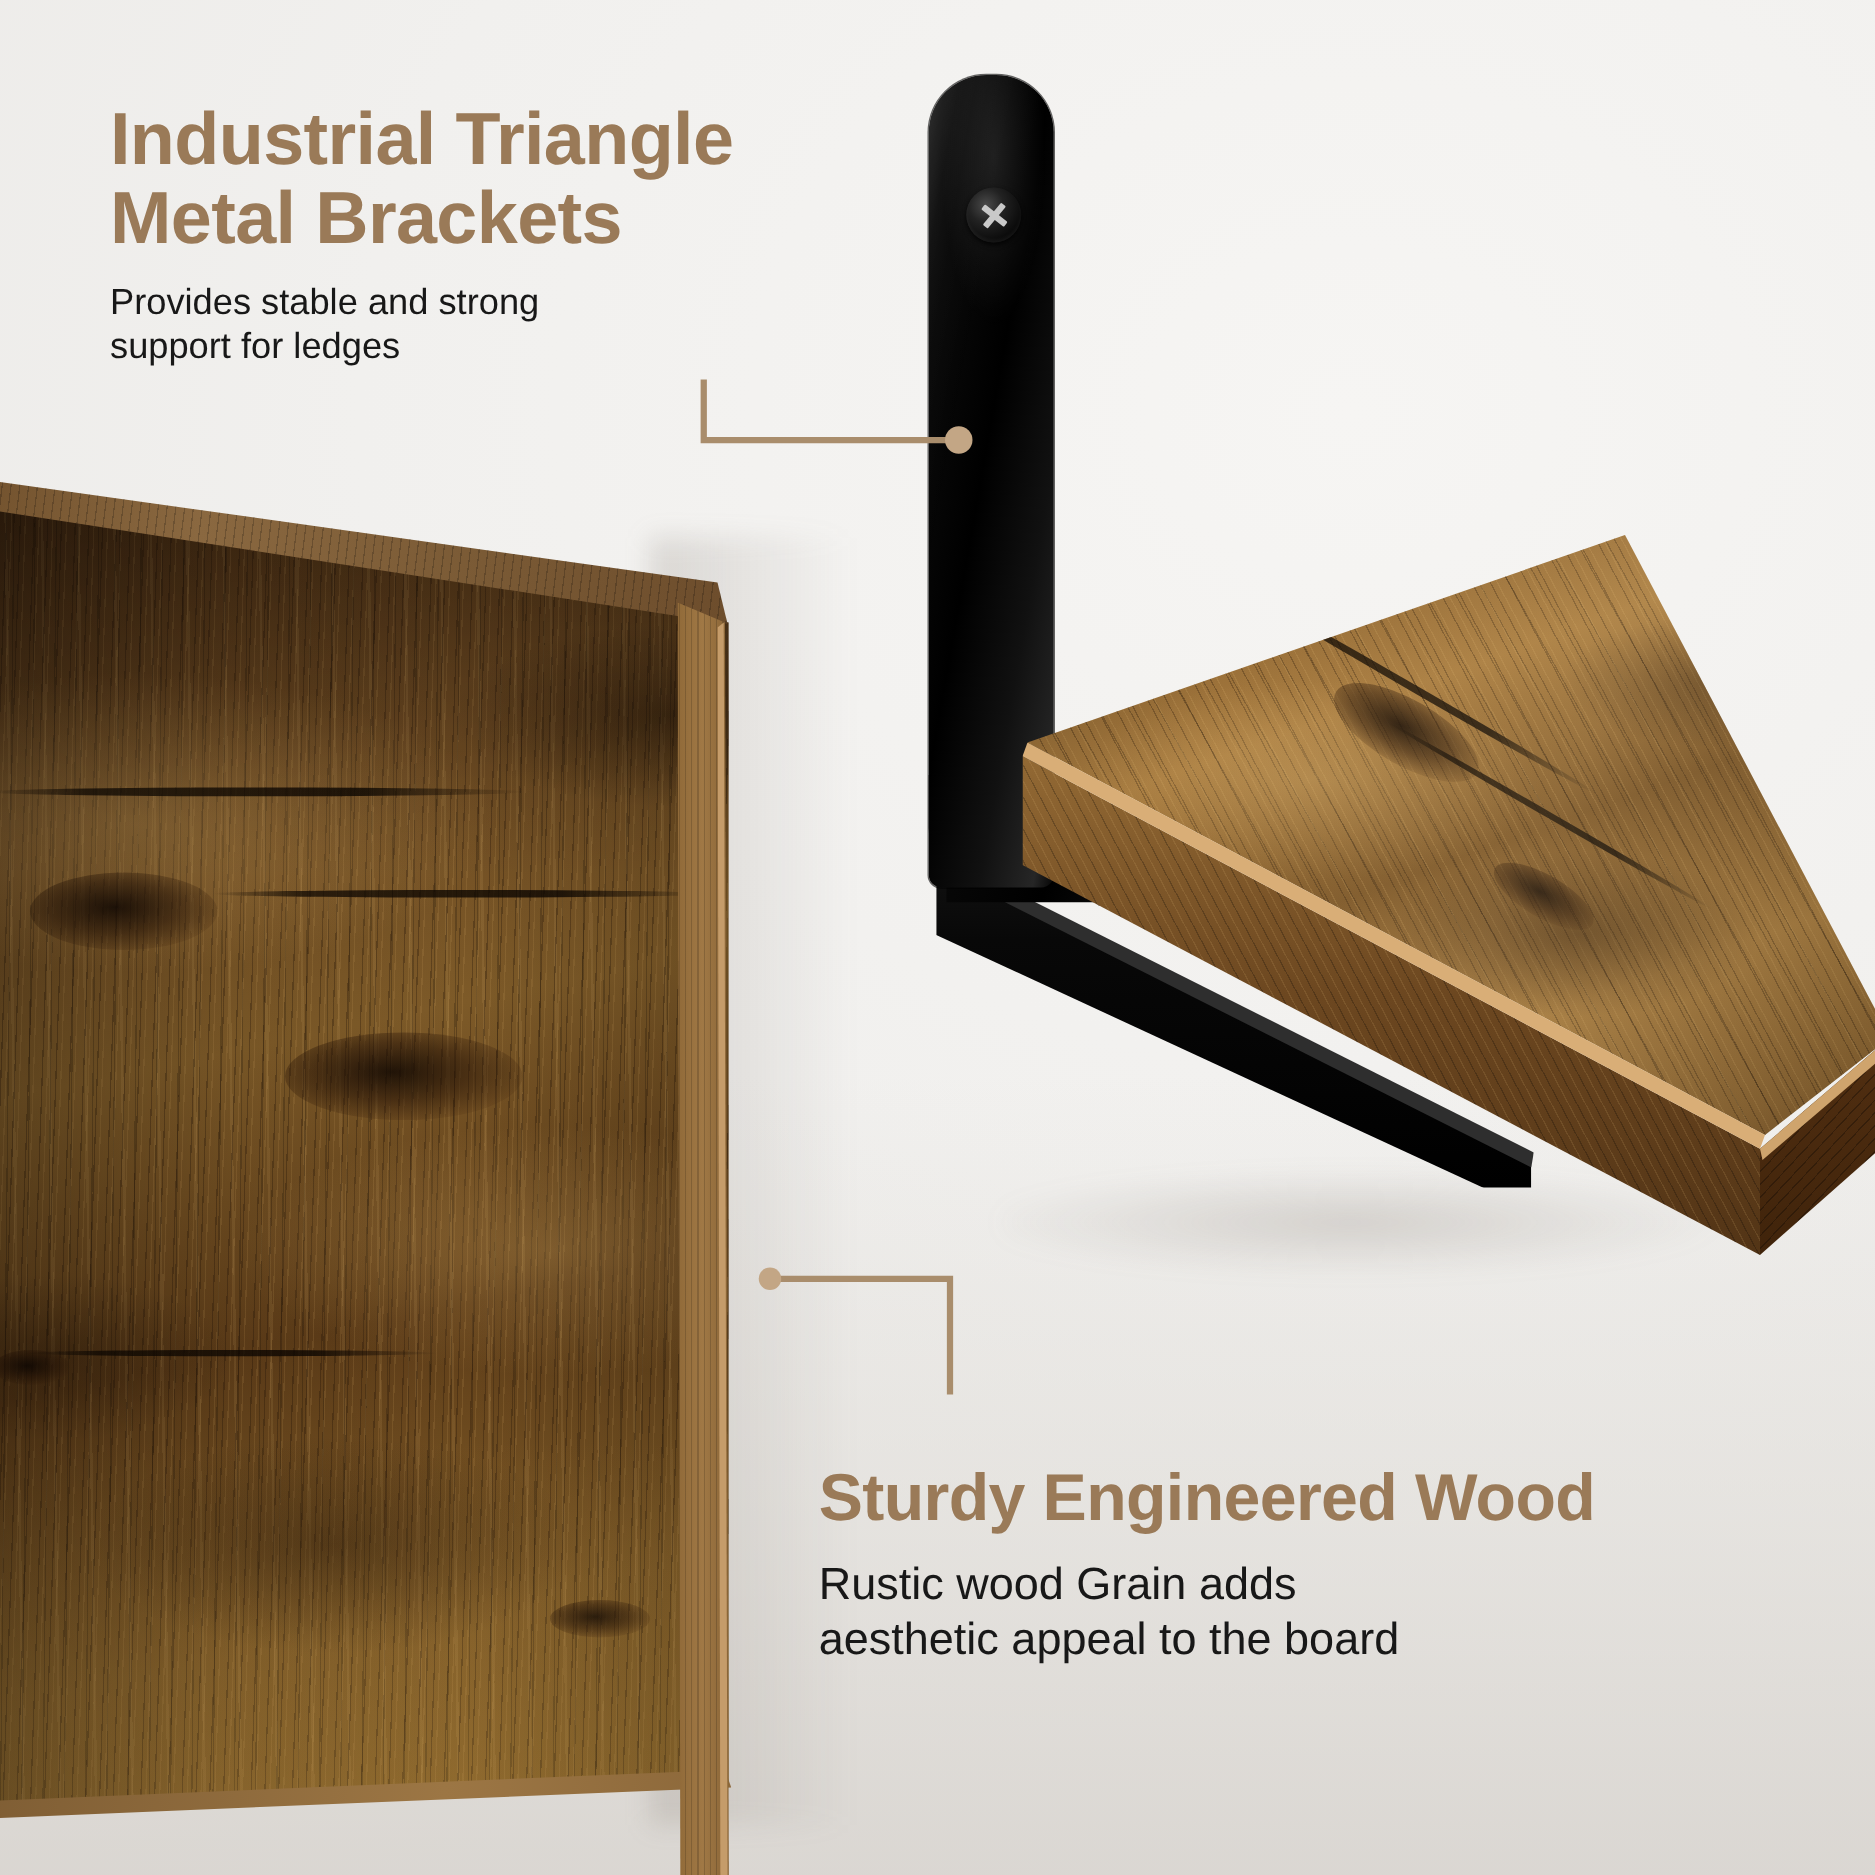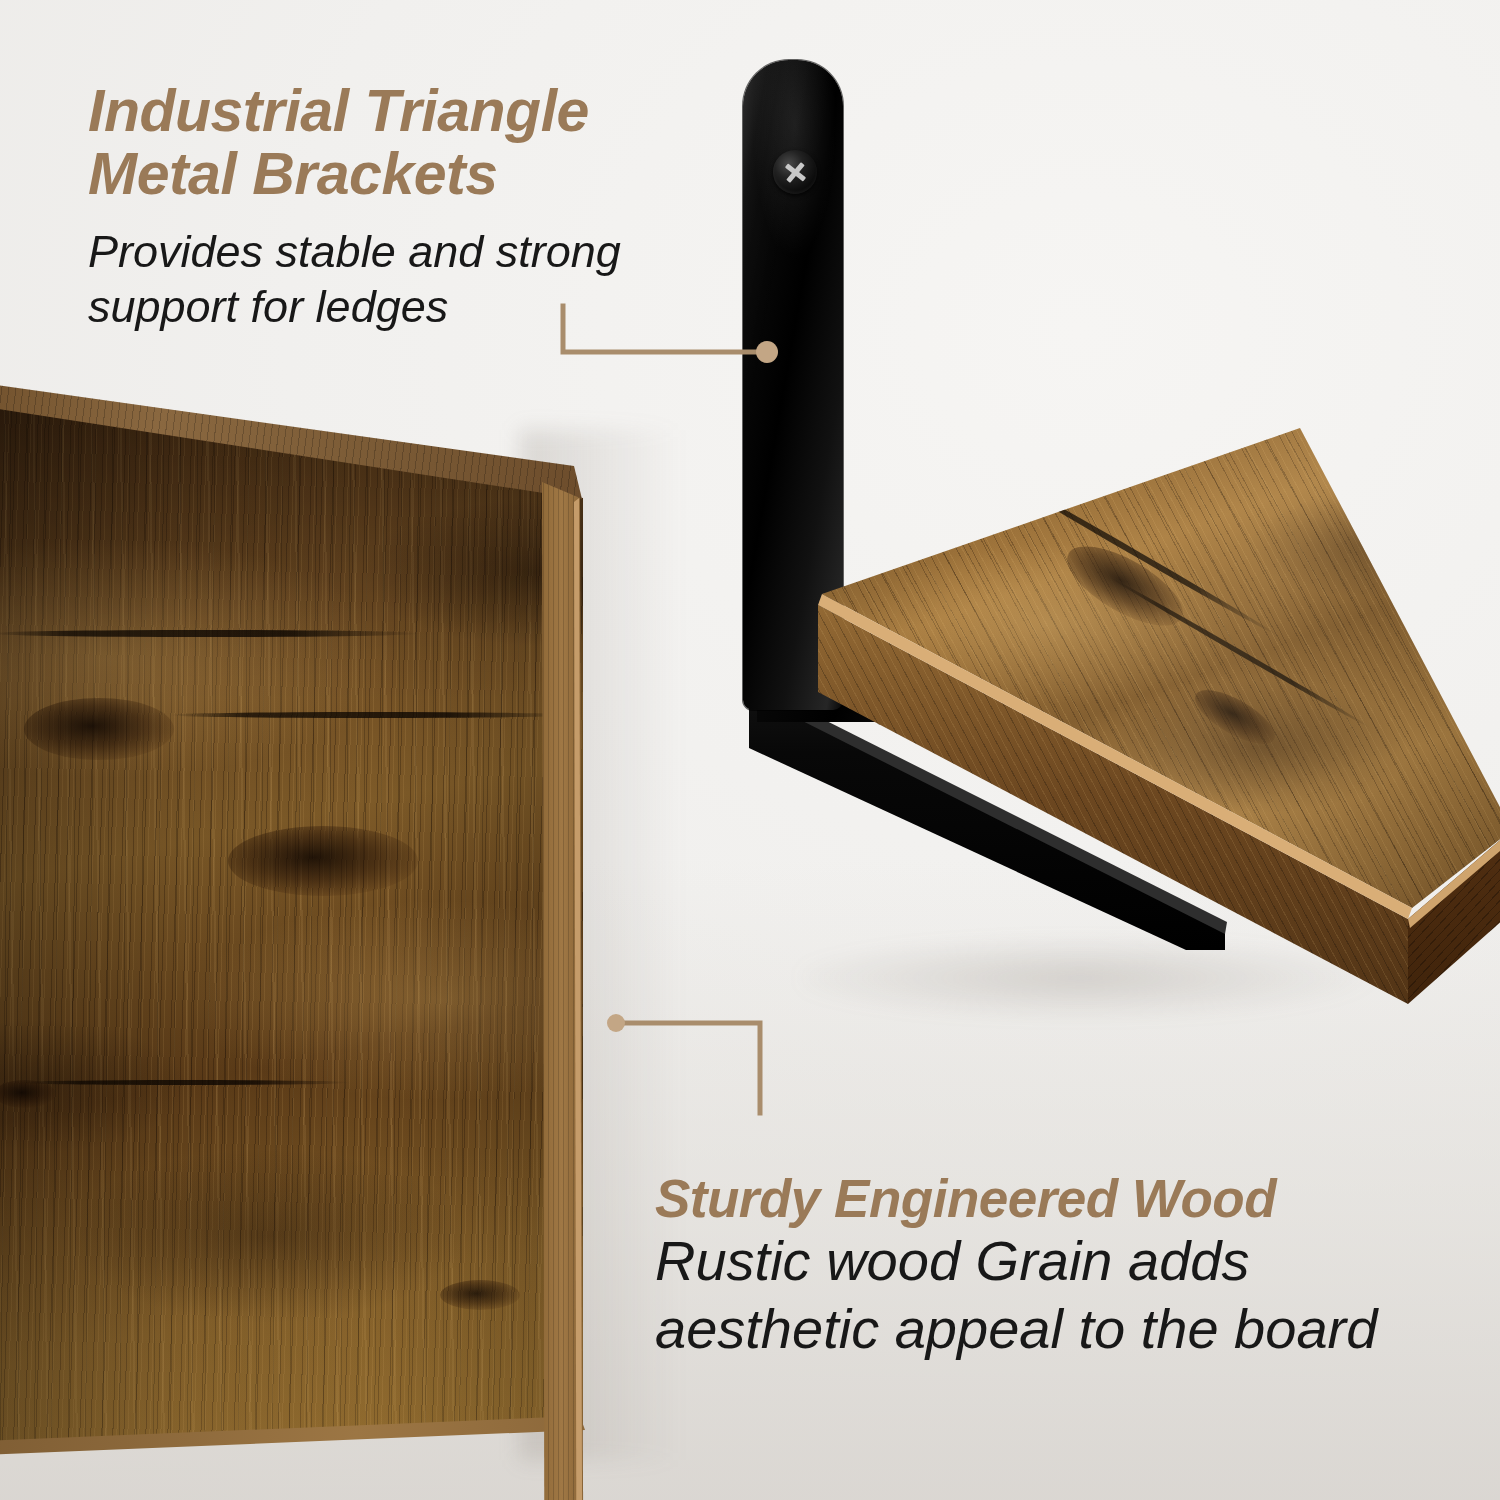--- a/index.html
+++ b/index.html
@@ -24,45 +24,45 @@
       radial-gradient(115% 95% at 72% 22%, #f6f5f3 0%, #f1f0ee 46%, #e9e7e4 100%);
   }
   .bg-floor {
     position: absolute;
     left: 0; right: 0; bottom: 0;
     height: 640px;
     background: linear-gradient(to bottom, rgba(225,222,218,0) 0%, rgba(222,219,214,0.55) 55%, rgba(214,210,205,0.8) 100%);
   }
 
   
-  .text-block { position: absolute; font-style: italic; }
+  .text-block { position: absolute; }
 
   .headline {
     color: #9a7a58;
     font-weight: 700;
     letter-spacing: -0.5px;
     line-height: 1.06;
     margin: 0;
     white-space: pre-line;
   }
   .subline {
     color: #181818;
     font-weight: 400;
     line-height: 1.22;
     margin: 0;
     white-space: pre-line;
   }
 
   #top-text { left: 88px; top: 80px; }
   #top-text .headline { font-size: 59px; }
-  #top-text .subline { font-size: 45px; margin-top: 20px; }
+  #top-text .subline { font-size: 29px; margin-top: 20px; }
 
   #bottom-text { left: 655px; top: 1171px; }
   #bottom-text .headline { font-size: 53px; }
-  #bottom-text .subline { font-size: 56px; }
+  #bottom-text .subline { font-size: 36px; margin-top: 18px; }
 
   
   .callout { position: absolute; }
   .callout svg { display: block; overflow: visible; }
   
   .grain-a {
     position: absolute; inset: 0;
     background-image:
       repeating-linear-gradient(92deg,
         rgba(0,0,0,0.00) 0px, rgba(0,0,0,0.00) 2px,

